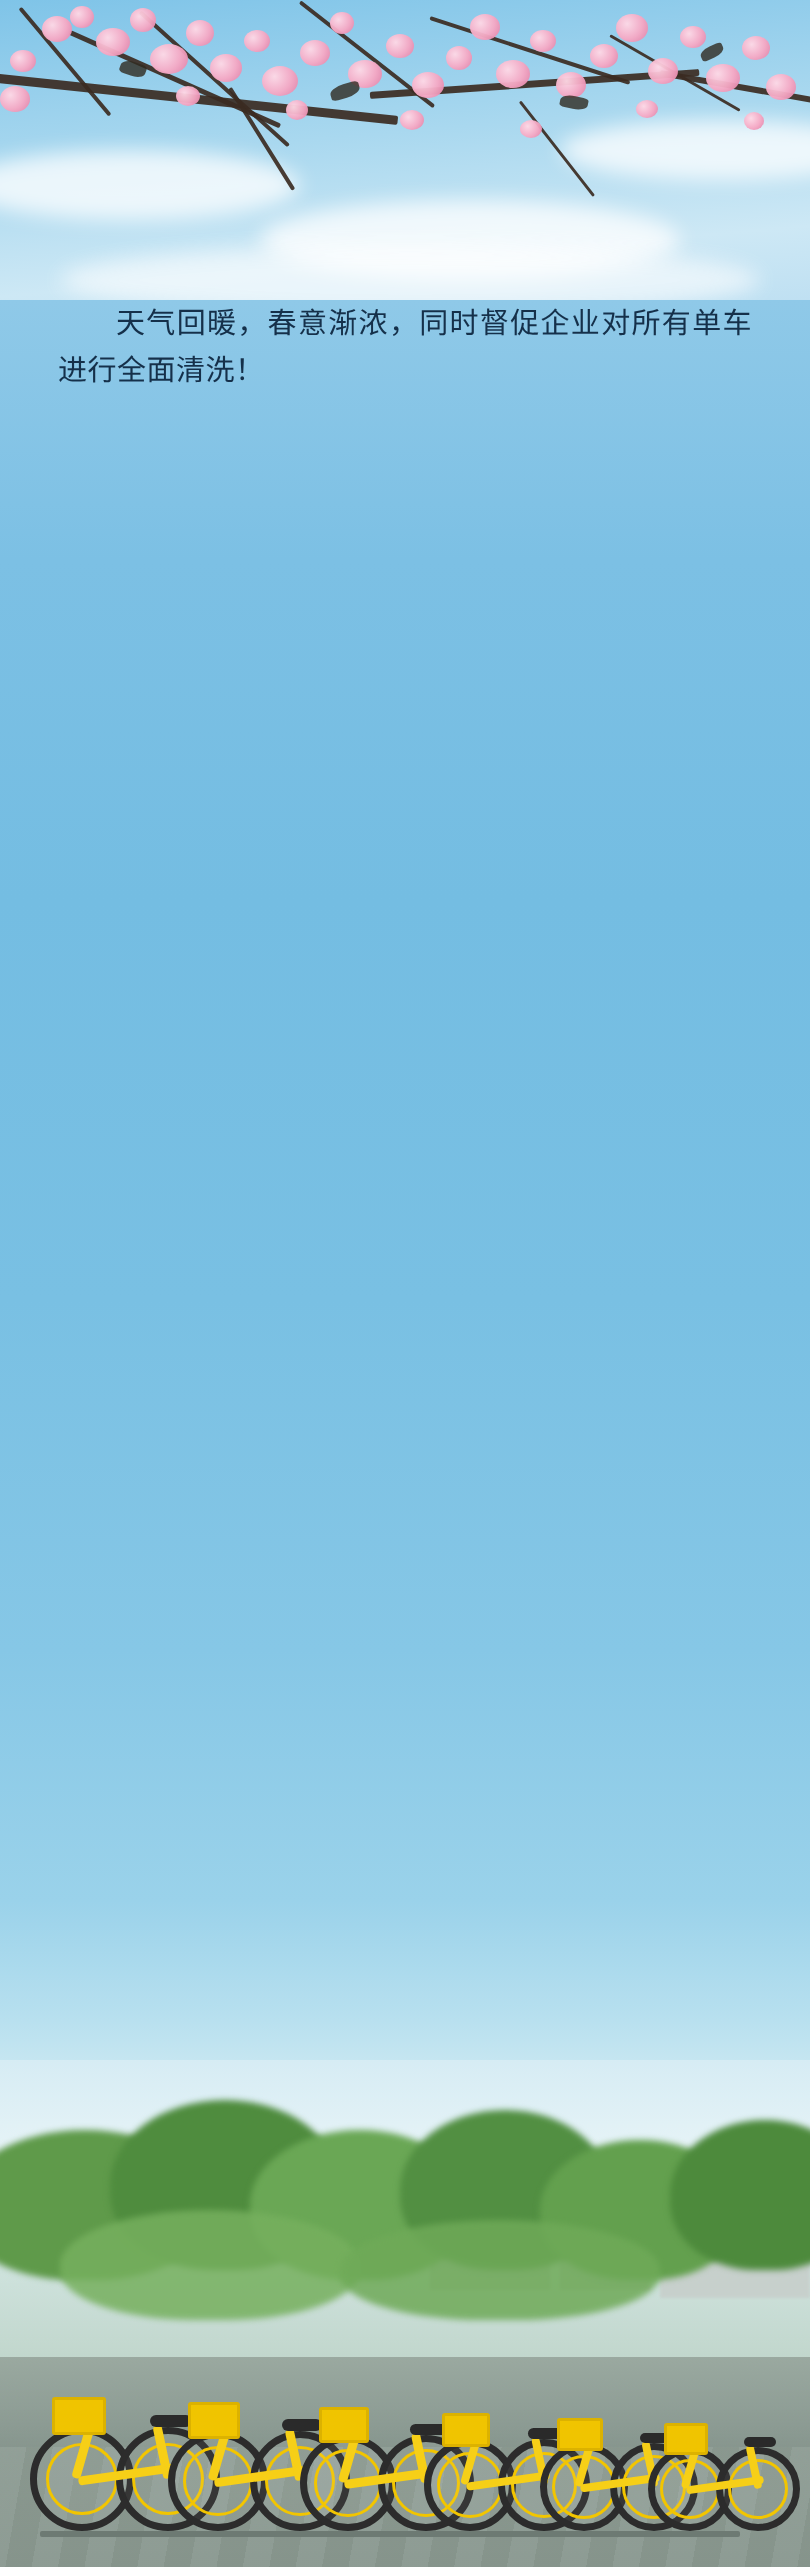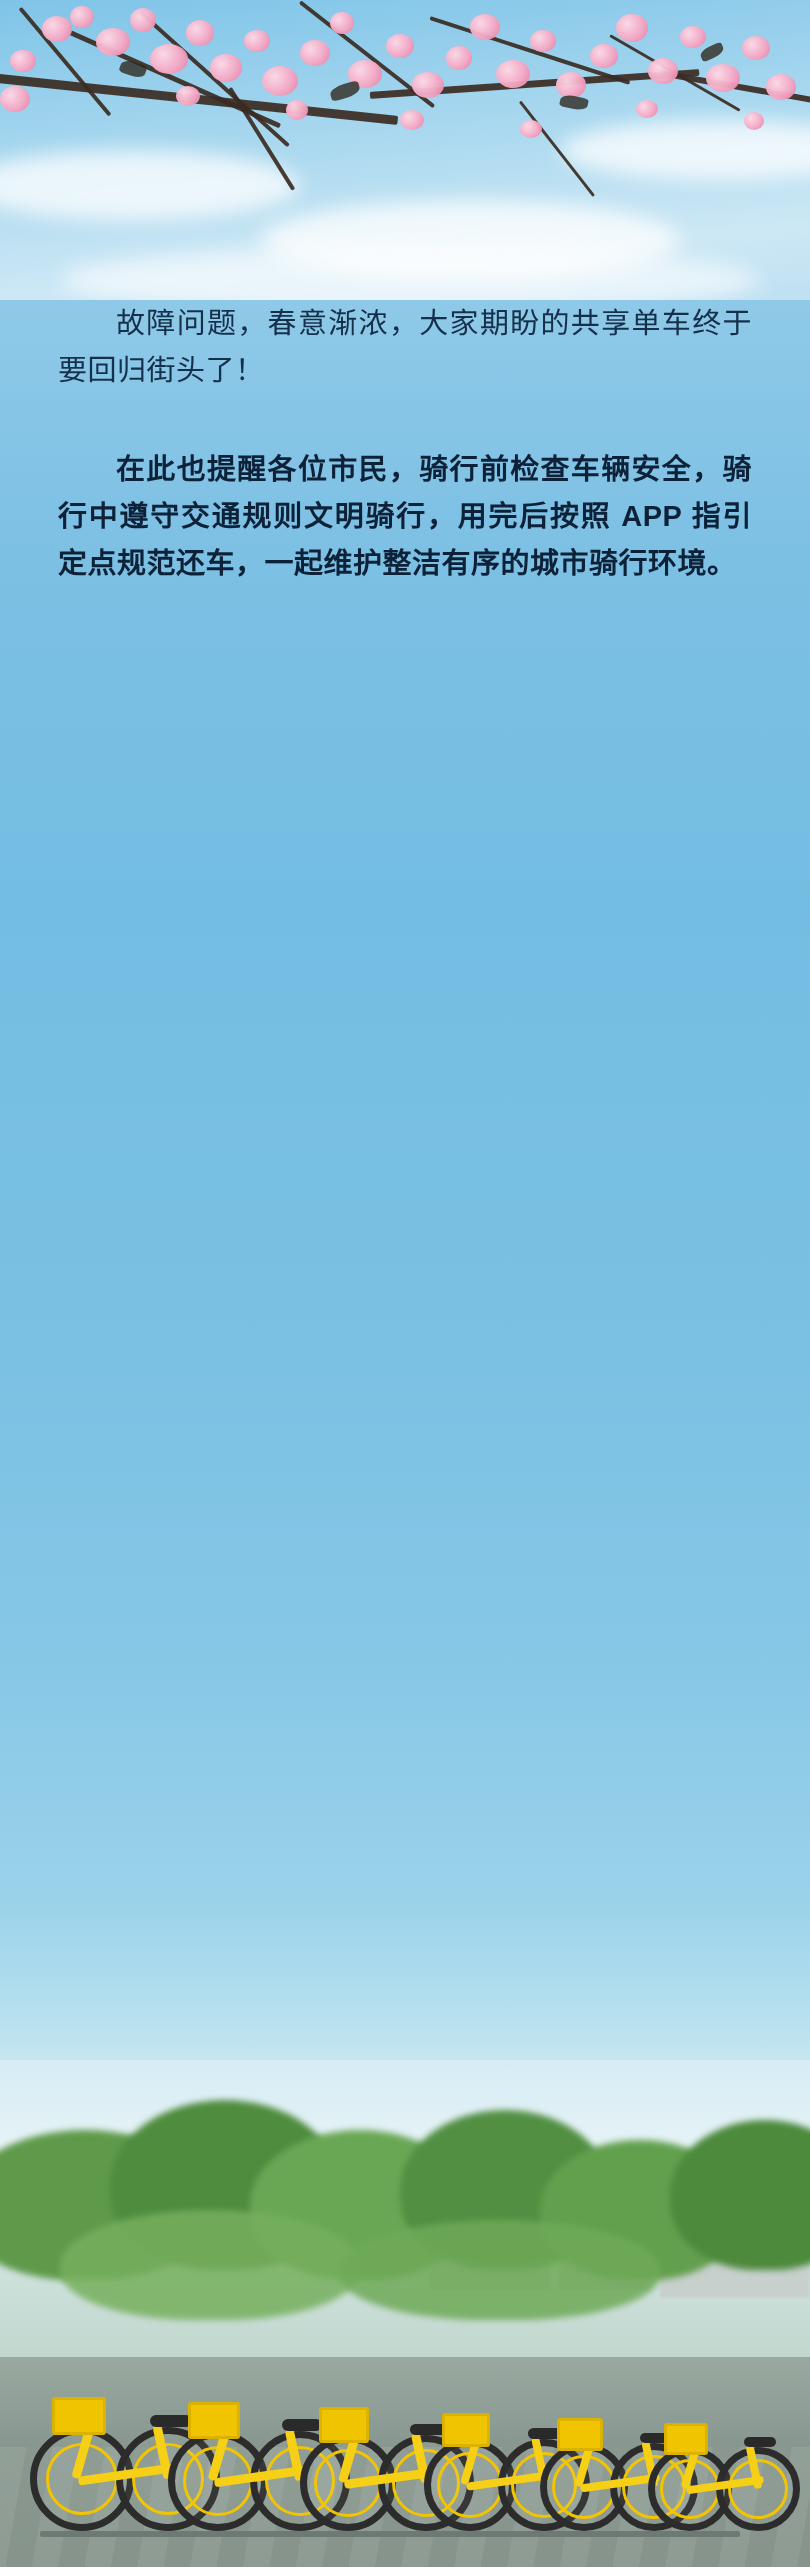--- a/index.html
+++ b/index.html
@@ -230,22 +230,21 @@
     <div class="blossom" style="left:636px; top:100px; width:22px; height:18px;"></div>
     <div class="blossom" style="left:744px; top:112px; width:20px; height:18px;"></div>
 
     <div class="leafdark" style="left:120px; top:62px; width:26px; height:14px; transform:rotate(20deg);"></div>
     <div class="leafdark" style="left:330px; top:84px; width:30px; height:14px; transform:rotate(-16deg);"></div>
     <div class="leafdark" style="left:560px; top:96px; width:28px; height:13px; transform:rotate(12deg);"></div>
     <div class="leafdark" style="left:700px; top:46px; width:24px; height:12px; transform:rotate(-24deg);"></div>
   </div>
 
   <div class="content">
-    <p class="para first">故障问题，春意渐浓，大家期盼的共享单车终于要回归街头了！</p>
-    <p class="para bold">在此也提醒各位市民，骑行前检查车辆安全，骑行中遵守交通规则文明骑行，用完后按照 APP 指引定点规范还车，一起维护整洁有序的城市骑行环境。</p>
+    <p class="para first">天气回暖，春意渐浓，同时督促企业对所有单车进行全面清洗！</p>
   </div>
 
   <div class="bottom-photo">
     <div class="bsky"></div>
 
     <div class="bldg" style="left:430px; top:120px; width:120px; height:110px;"></div>
     <div class="bldg" style="left:560px; top:140px; width:90px;  height:90px;"></div>
     <div class="bldg" style="left:660px; top:108px; width:150px; height:130px; background:#c7cfcb;"></div>
 
     <div class="tree" style="left:-40px;  top:70px;  width:250px; height:150px; background:#5f9a4a;"></div>

